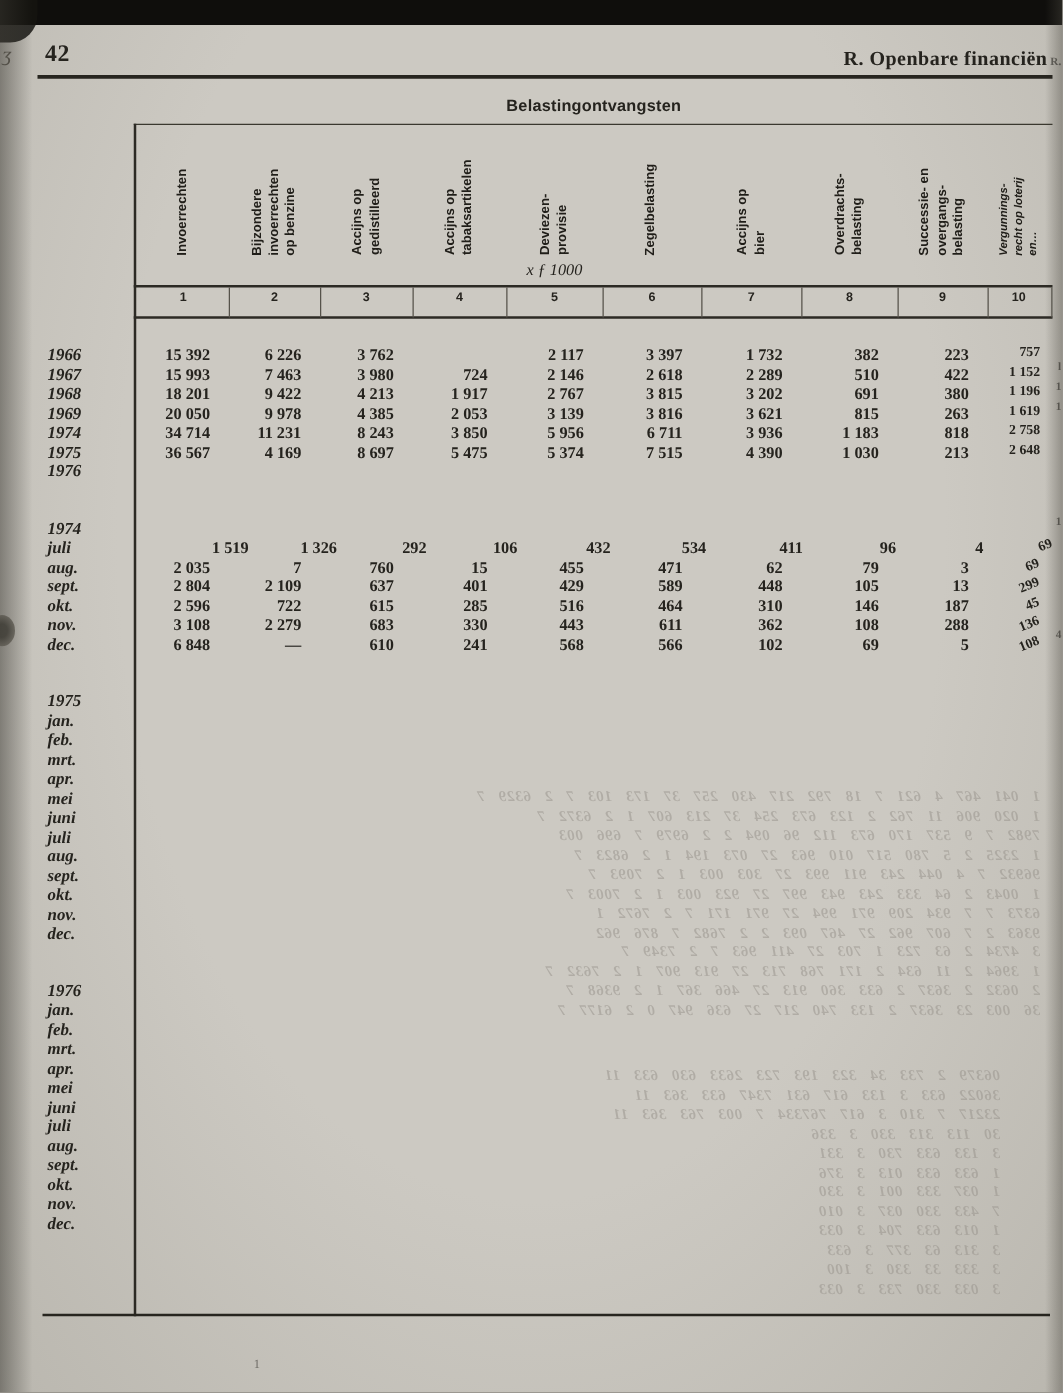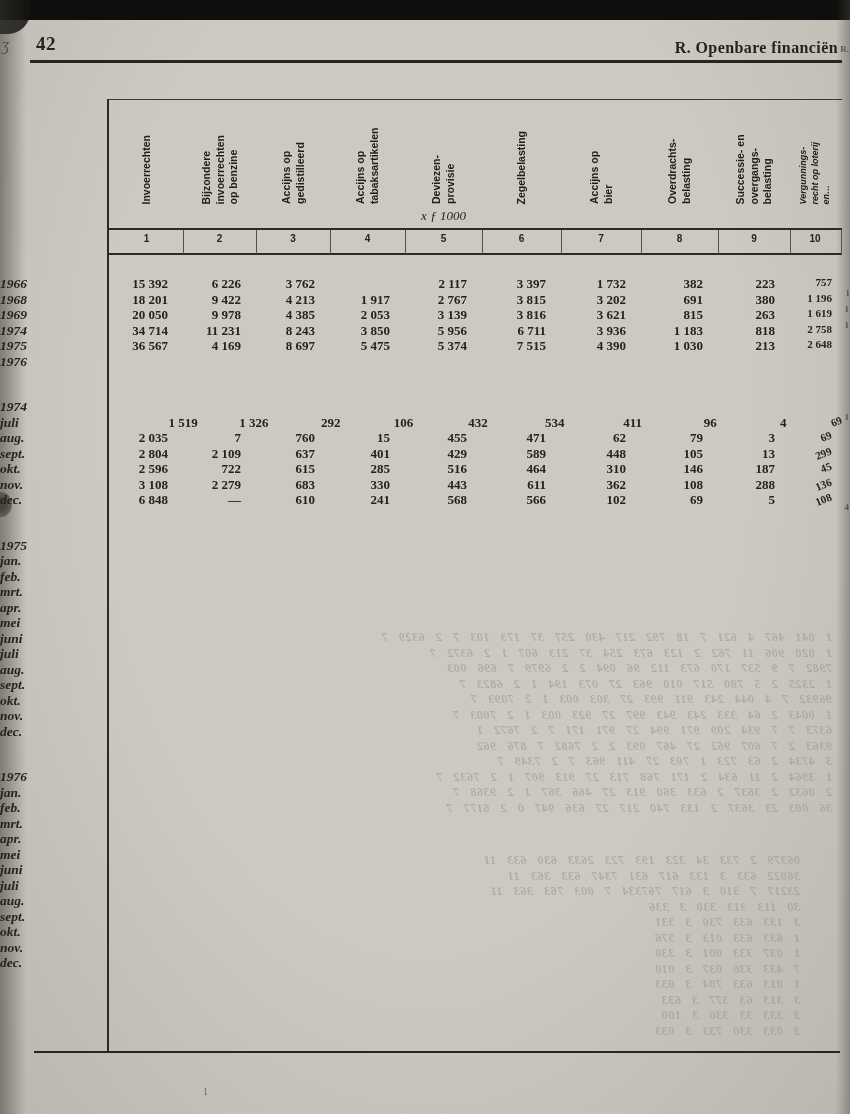--- a/index.html
+++ b/index.html
@@ -22,21 +22,21 @@
          font:bold 10.5px "Liberation Sans",sans-serif;line-height:13.5px;color:#201e19;text-align:left;}
   .vhead.small{font:italic bold 9px "Liberation Sans",sans-serif;line-height:11.5px;}
   .unit{position:absolute;left:370px;top:208px;width:147px;text-align:center;font:italic 13px "Liberation Serif",serif;}
   .band-line{position:absolute;left:107px;width:735px;height:2px;background:#2c2a24;}
   .colnum{position:absolute;top:233px;text-align:center;font:bold 10px "Liberation Sans",sans-serif;}
   .bsep{position:absolute;top:230px;height:24px;width:1px;background:#55524a;}
   .rule-bottom{position:absolute;left:34px;top:1051px;width:806px;height:2px;background:#27251f;}
   .tbody{position:absolute;left:0;top:276px;width:850px;}
   .section.gap{margin-top:30px;}
   .row{display:flex;height:15.5px;line-height:15.5px;}
-  .rlabel{width:110px;box-sizing:border-box;font:italic bold 13.5px "Liberation Serif",serif;}
+  .rlabel{width:110px;box-sizing:border-box;padding-left:38px;font:italic bold 13.5px "Liberation Serif",serif;}
   .cell{box-sizing:border-box;text-align:right;padding-right:15px;font:bold 13px "Liberation Serif",serif;white-space:nowrap;}
   .cell.last{font-size:11px;padding-right:8px;}
   .cell.slant{transform:rotate(-22deg) translate(1px,-2px);transform-origin:85% 60%;}
   .ghost{position:absolute;transform:scaleX(-1);color:#96918a;opacity:.5;filter:blur(.5px);
          font:italic bold 12px "Liberation Serif",serif;letter-spacing:.6px;word-spacing:7px;}
   .ghost .gline{height:15.5px;line-height:15.5px;white-space:nowrap;overflow:hidden;}
   .ghost75{left:120px;top:630px;width:712px;}
   .ghost76{left:200px;top:853px;width:600px;}
   .punch{position:absolute;left:-9px;top:492px;width:21px;height:25px;border-radius:50%;
          background:radial-gradient(#38362f 30%,#6e6a61 90%);opacity:.8;}
@@ -54,20 +54,21 @@
   <div class="edge-left"></div>
   <div class="edge-right"></div>
   <div class="punch"></div>
   <div class="corner-mark">ʒ</div>
   <div class="bottom-mark">1</div>
 
   <div class="pagenum">42</div>
   <div class="runhead">R. Openbare financiën</div>
   <div class="rule-top"></div>
 
+  <div class="tbl-title">Belastingontvangsten</div>
   <div class="rule-head"></div>
   <div class="vrule"></div>
 
   <div id="heads">
       <div class="vhead" style="width: 104px; height: 13.5px; left: 153.25px; top: 190.5px;">Invoerrechten</div>
       <div class="vhead" style="width: 104px; height: 40.5px; left: 239.75px; top: 163.5px;">Bijzondere
 invoerrechten
 op benzine</div>
       <div class="vhead" style="width: 104px; height: 27px; left: 306.5px; top: 177px;">Accijns op
 gedistilleerd</div>
@@ -124,20 +125,33 @@
           <div class="cell c2" style="width: 74px;">3 762</div>
           <div class="cell c3" style="width: 75px;"></div>
           <div class="cell c4" style="width: 77px;">2 117</div>
           <div class="cell c5" style="width: 79px;">3 397</div>
           <div class="cell c6" style="width: 80px;">1 732</div>
           <div class="cell c7" style="width: 77px;">382</div>
           <div class="cell c8" style="width: 72px;">223</div>
           <div class="cell c9 last" style="width: 50px;">757</div>
         </div>
         <div class="row">
+          <div class="rlabel">1967</div>
+          <div class="cell c0" style="width: 73px;">15 993</div>
+          <div class="cell c1" style="width: 73px;">7 463</div>
+          <div class="cell c2" style="width: 74px;">3 980</div>
+          <div class="cell c3" style="width: 75px;">724</div>
+          <div class="cell c4" style="width: 77px;">2 146</div>
+          <div class="cell c5" style="width: 79px;">2 618</div>
+          <div class="cell c6" style="width: 80px;">2 289</div>
+          <div class="cell c7" style="width: 77px;">510</div>
+          <div class="cell c8" style="width: 72px;">422</div>
+          <div class="cell c9 last" style="width: 50px;">1 152</div>
+        </div>
+        <div class="row">
           <div class="rlabel">1968</div>
           <div class="cell c0" style="width: 73px;">18 201</div>
           <div class="cell c1" style="width: 73px;">9 422</div>
           <div class="cell c2" style="width: 74px;">4 213</div>
           <div class="cell c3" style="width: 75px;">1 917</div>
           <div class="cell c4" style="width: 77px;">2 767</div>
           <div class="cell c5" style="width: 79px;">3 815</div>
           <div class="cell c6" style="width: 80px;">3 202</div>
           <div class="cell c7" style="width: 77px;">691</div>
           <div class="cell c8" style="width: 72px;">380</div>

